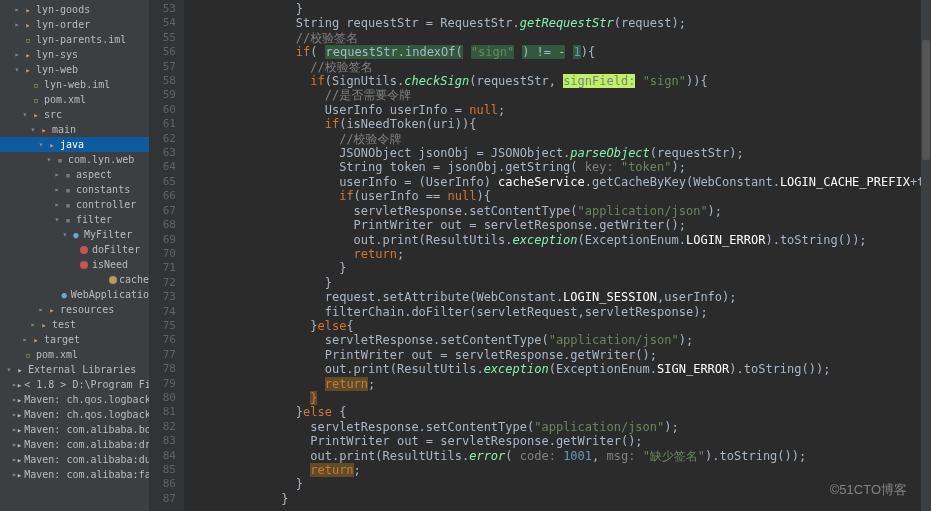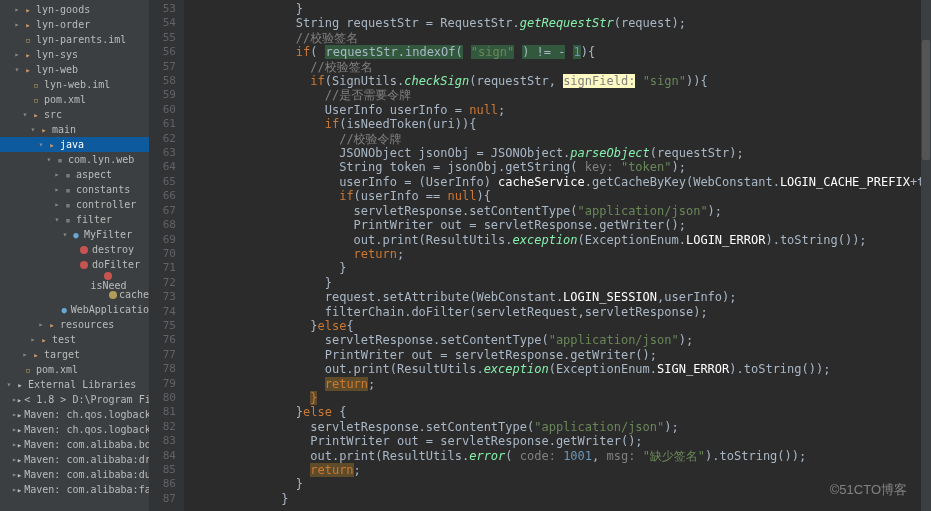--- a/index.html
+++ b/index.html
@@ -81,21 +81,21 @@
   .kw { color: #cc7832; }
   .str { color: #6a8759; }
   .cmt { color: #808080; }
   .num { color: #6897bb; }
   .mth { color: #86efac; }
   .itl { font-style: italic; }
   .param { color: #808080; }
   .const { color: #ffffff; }
   .hl { background: #32593d; margin-left: 8px; }
   .hl-ret { background: #5e4b2a; color: #cc7832; }
-  .hl-sign { background: #fef9c3; text-align: right; }
+  .hl-sign { background: #bef264; text-align: right; }
   .watermark {
     position: absolute;
     right: 24px;
     bottom: 12px;
     color: rgba(255,255,255,0.4);
     font-size: 13px;
     font-family: sans-serif;
   }
   .scrollbar-v {
     position: absolute;
@@ -197,30 +197,23 @@
     <div class="tree-item" style="padding-left: 60px;">
       <span class="arrow">▾</span>
       <span class="icon file-j">●</span>
       <span>MyFilter</span>
     </div>
     <div class="tree-item" style="padding-left: 68px;">
       <span class="arrow"></span>
       <span class="icon ">
         <span style="display:inline-block;width:8px;height:8px;border-radius:50%;background:#c75450"></span>
       </span>
-      <span>destroy</span>
+      <span>doFilter</span>
     </div>
     <div class="tree-item" style="padding-left: 68px;">
-      <span class="arrow"></span>
-      <span class="icon ">
-        <span style="display:inline-block;width:8px;height:8px;border-radius:50%;background:#c75450"></span>
-      </span>
-      <span>doFilter</span>
-    </div>
-    <div class="tree-item" style="padding-left: 68px; flex-direction: column;">
       <span class="arrow"></span>
       <span class="icon ">
         <span style="display:inline-block;width:8px;height:8px;border-radius:50%;background:#c75450"></span>
       </span>
       <span>isNeed</span>
     </div>
     <div class="tree-item" style="padding-left: 109px;">
       <span class="arrow"></span>
       <span class="icon ">
         <span style="display:inline-block;width:8px;height:8px;border-radius:50%;background:#b39b5a"></span>

